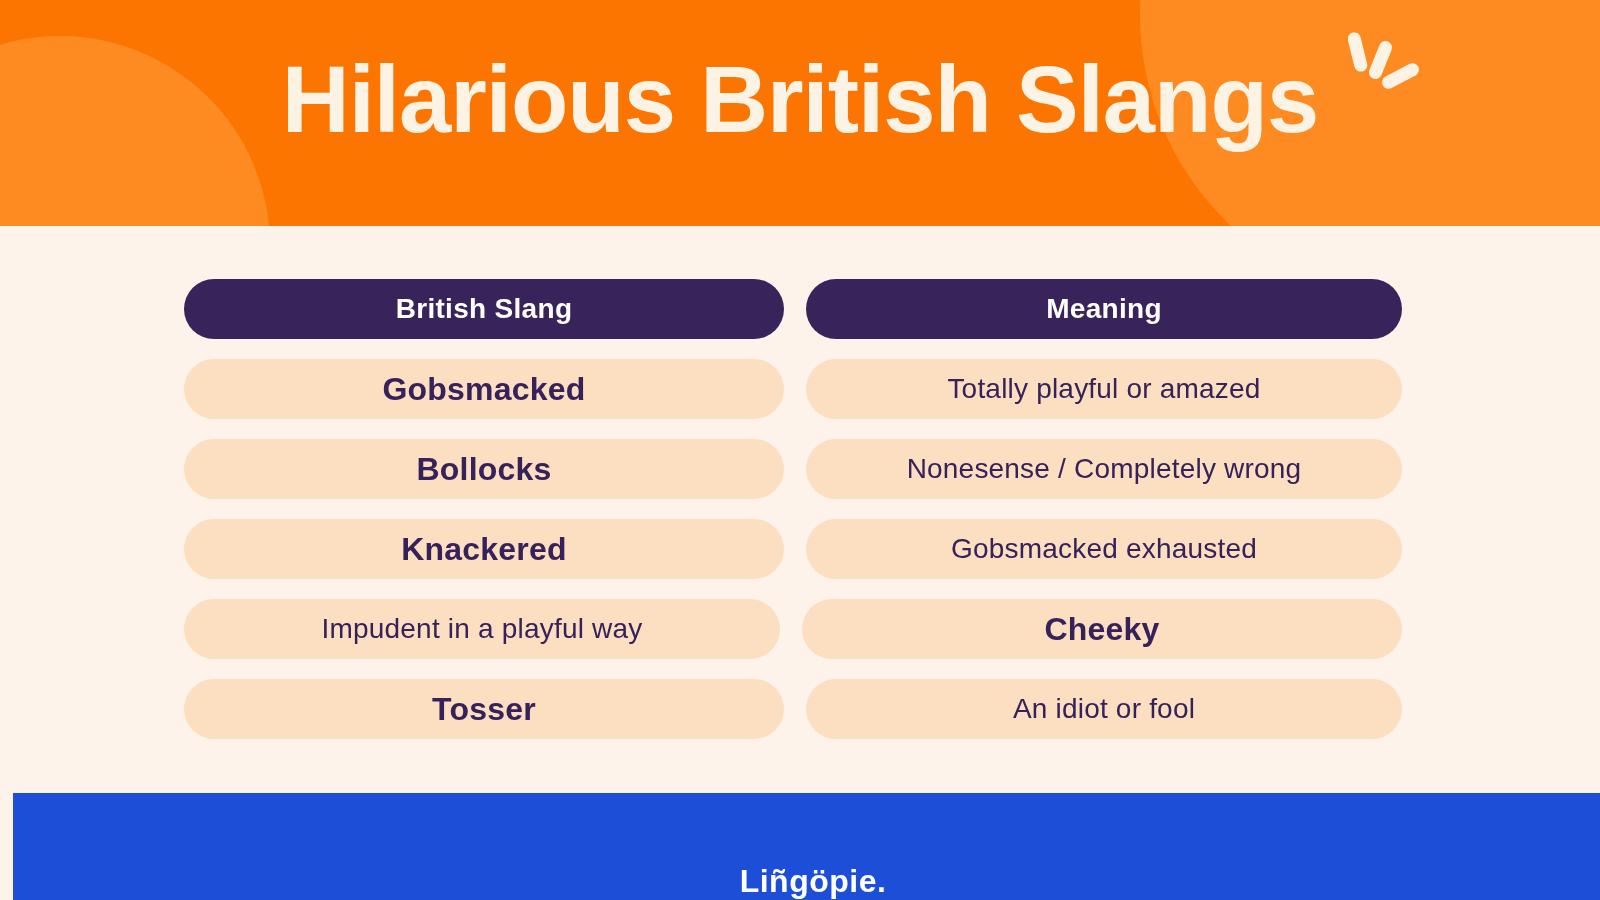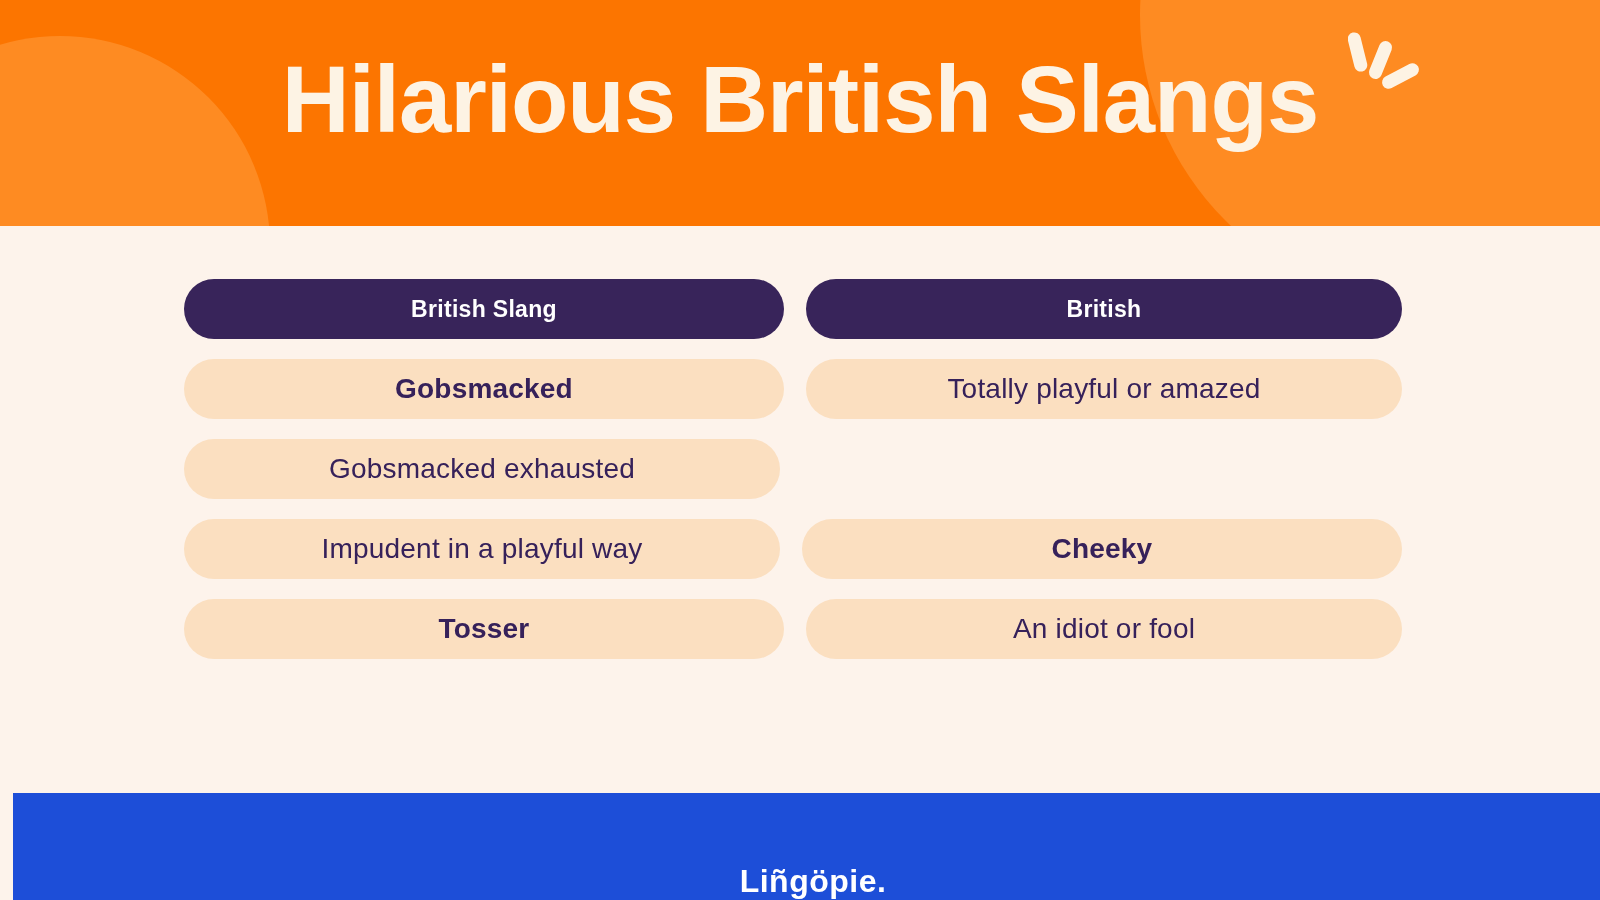--- a/index.html
+++ b/index.html
@@ -107,32 +107,32 @@
     text-align: center;
     padding: 0 18px;
   }
 
   .col-slang  { width: 600px; }
   .col-mean   { width: 596px; }
 
   .header-row .cell {
     background: #38245A;
     color: #FFFFFF;
-    font-size: 23px;
+    font-size: 28px;
     font-weight: bold;
     letter-spacing: 0.3px;
   }
 
   .data-row .cell {
     background: #FBDFC0;
     color: #36215A;
   }
 
   .data-row .col-slang {
-    font-size: 28px;
+    font-size: 32px;
     font-weight: bold;
     letter-spacing: 0.2px;
   }
 
   .data-row .col-mean {
     font-size: 28px;
     font-weight: normal;
     letter-spacing: 0.2px;
   }
 
@@ -174,30 +174,35 @@
       <rect x="3" y="4" width="13" height="40" rx="6.5" transform="rotate(-14 9.5 24)"></rect>
       <rect x="26" y="12" width="13" height="40" rx="6.5" transform="rotate(22 32.5 32)"></rect>
       <rect x="46" y="28" width="13" height="40" rx="6.5" transform="rotate(62 52.5 48)"></rect>
     </g>
   </svg>
 
   <div class="table">
 
     <div class="row header-row">
       <div class="cell col-slang">British Slang</div>
-      <div class="cell col-mean">British</div>
+      <div class="cell col-mean">Meaning</div>
     </div>
 
     <div class="row data-row">
       <div class="cell col-slang">Gobsmacked</div>
       <div class="cell col-mean">Totally playful or amazed</div>
     </div>
 
-
-    <div class="row data-row">
+    <div class="row data-row">
+      <div class="cell col-slang">Bollocks</div>
+      <div class="cell col-mean">Nonesense / Completely wrong</div>
+    </div>
+
+    <div class="row data-row">
+      <div class="cell col-slang">Knackered</div>
       <div class="cell col-mean">Gobsmacked exhausted</div>
     </div>
 
     <div class="row data-row">
       <div class="cell col-mean">Impudent in a playful way</div>
       <div class="cell col-slang">Cheeky</div>
     </div>
 
     <div class="row data-row">
       <div class="cell col-slang">Tosser</div>

